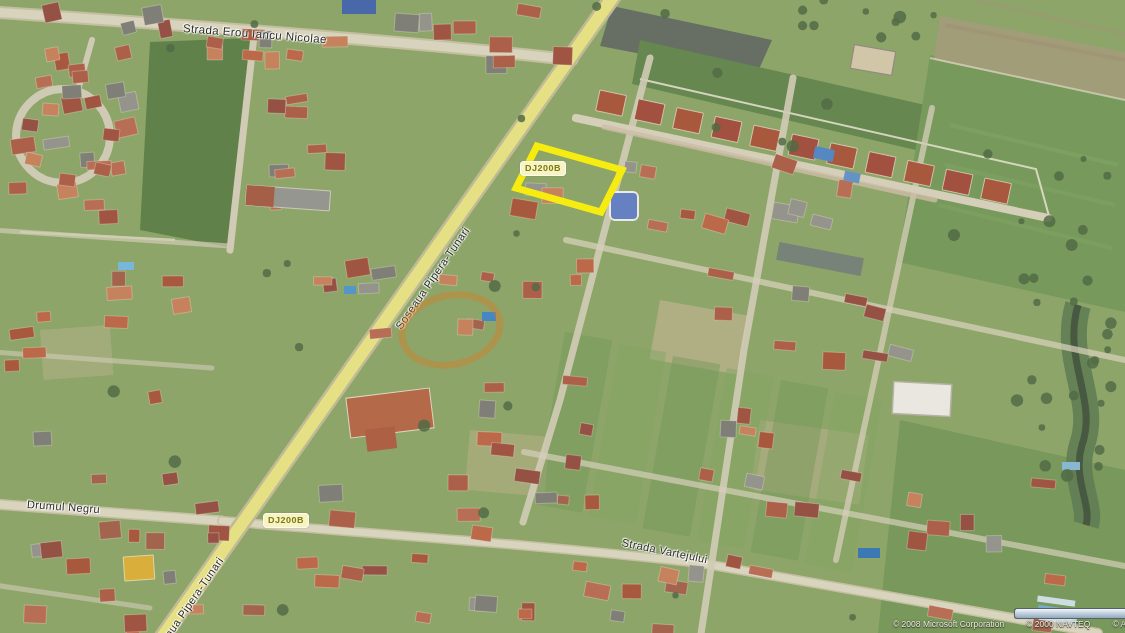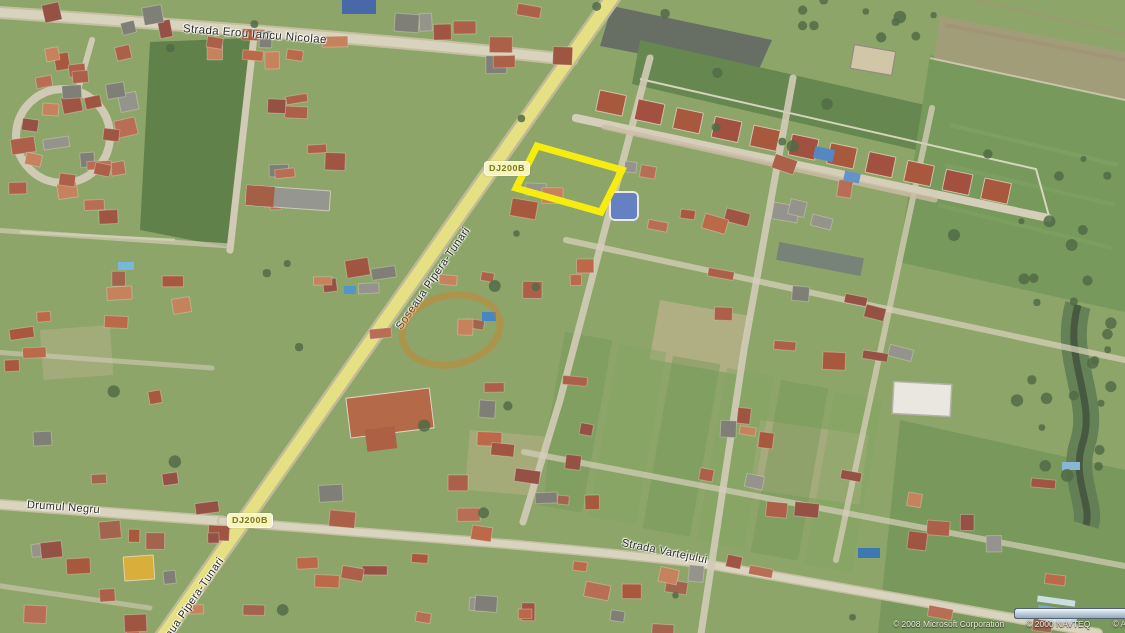--- a/index.html
+++ b/index.html
@@ -11,21 +11,21 @@
   .haze{position:absolute;inset:0;background:rgba(235,235,222,.07);pointer-events:none;}
   .road-label{
     position:absolute;white-space:nowrap;color:#2e2e28;font-size:11px;
     letter-spacing:.4px;transform-origin:0 50%;
     text-shadow:0 0 2px #fff,0 0 2px #fff,1px 1px 1px rgba(255,255,255,.9),-1px -1px 1px rgba(255,255,255,.9);
   }
   .shield{
     position:absolute;display:inline-block;padding:1px 4px 2px 4px;
     background:#f7f4c2;color:#7e7b17;font-size:9px;font-weight:bold;
     border:1.5px solid #fbfbee;border-radius:3px;letter-spacing:.5px;
-    box-shadow:0 0 1px rgba(60,60,40,.5);line-height:10px;
+    box-shadow:0 0 1px rgba(60,60,40,.5);line-height:10px;margin-left:36px;
   }
   .wm-logo{
     position:absolute;left:462px;top:238px;font-size:118px;font-weight:bold;line-height:1;
     color:rgba(255,255,255,.14);-webkit-text-stroke:4px rgba(255,255,255,.30);
     letter-spacing:-4px;pointer-events:none;
   }
   .wm-ring{
     position:absolute;left:398px;top:292px;width:92px;height:62px;border-radius:50%;
     border:7px solid rgba(224,122,32,.38);transform:rotate(-12deg);pointer-events:none;
   }

